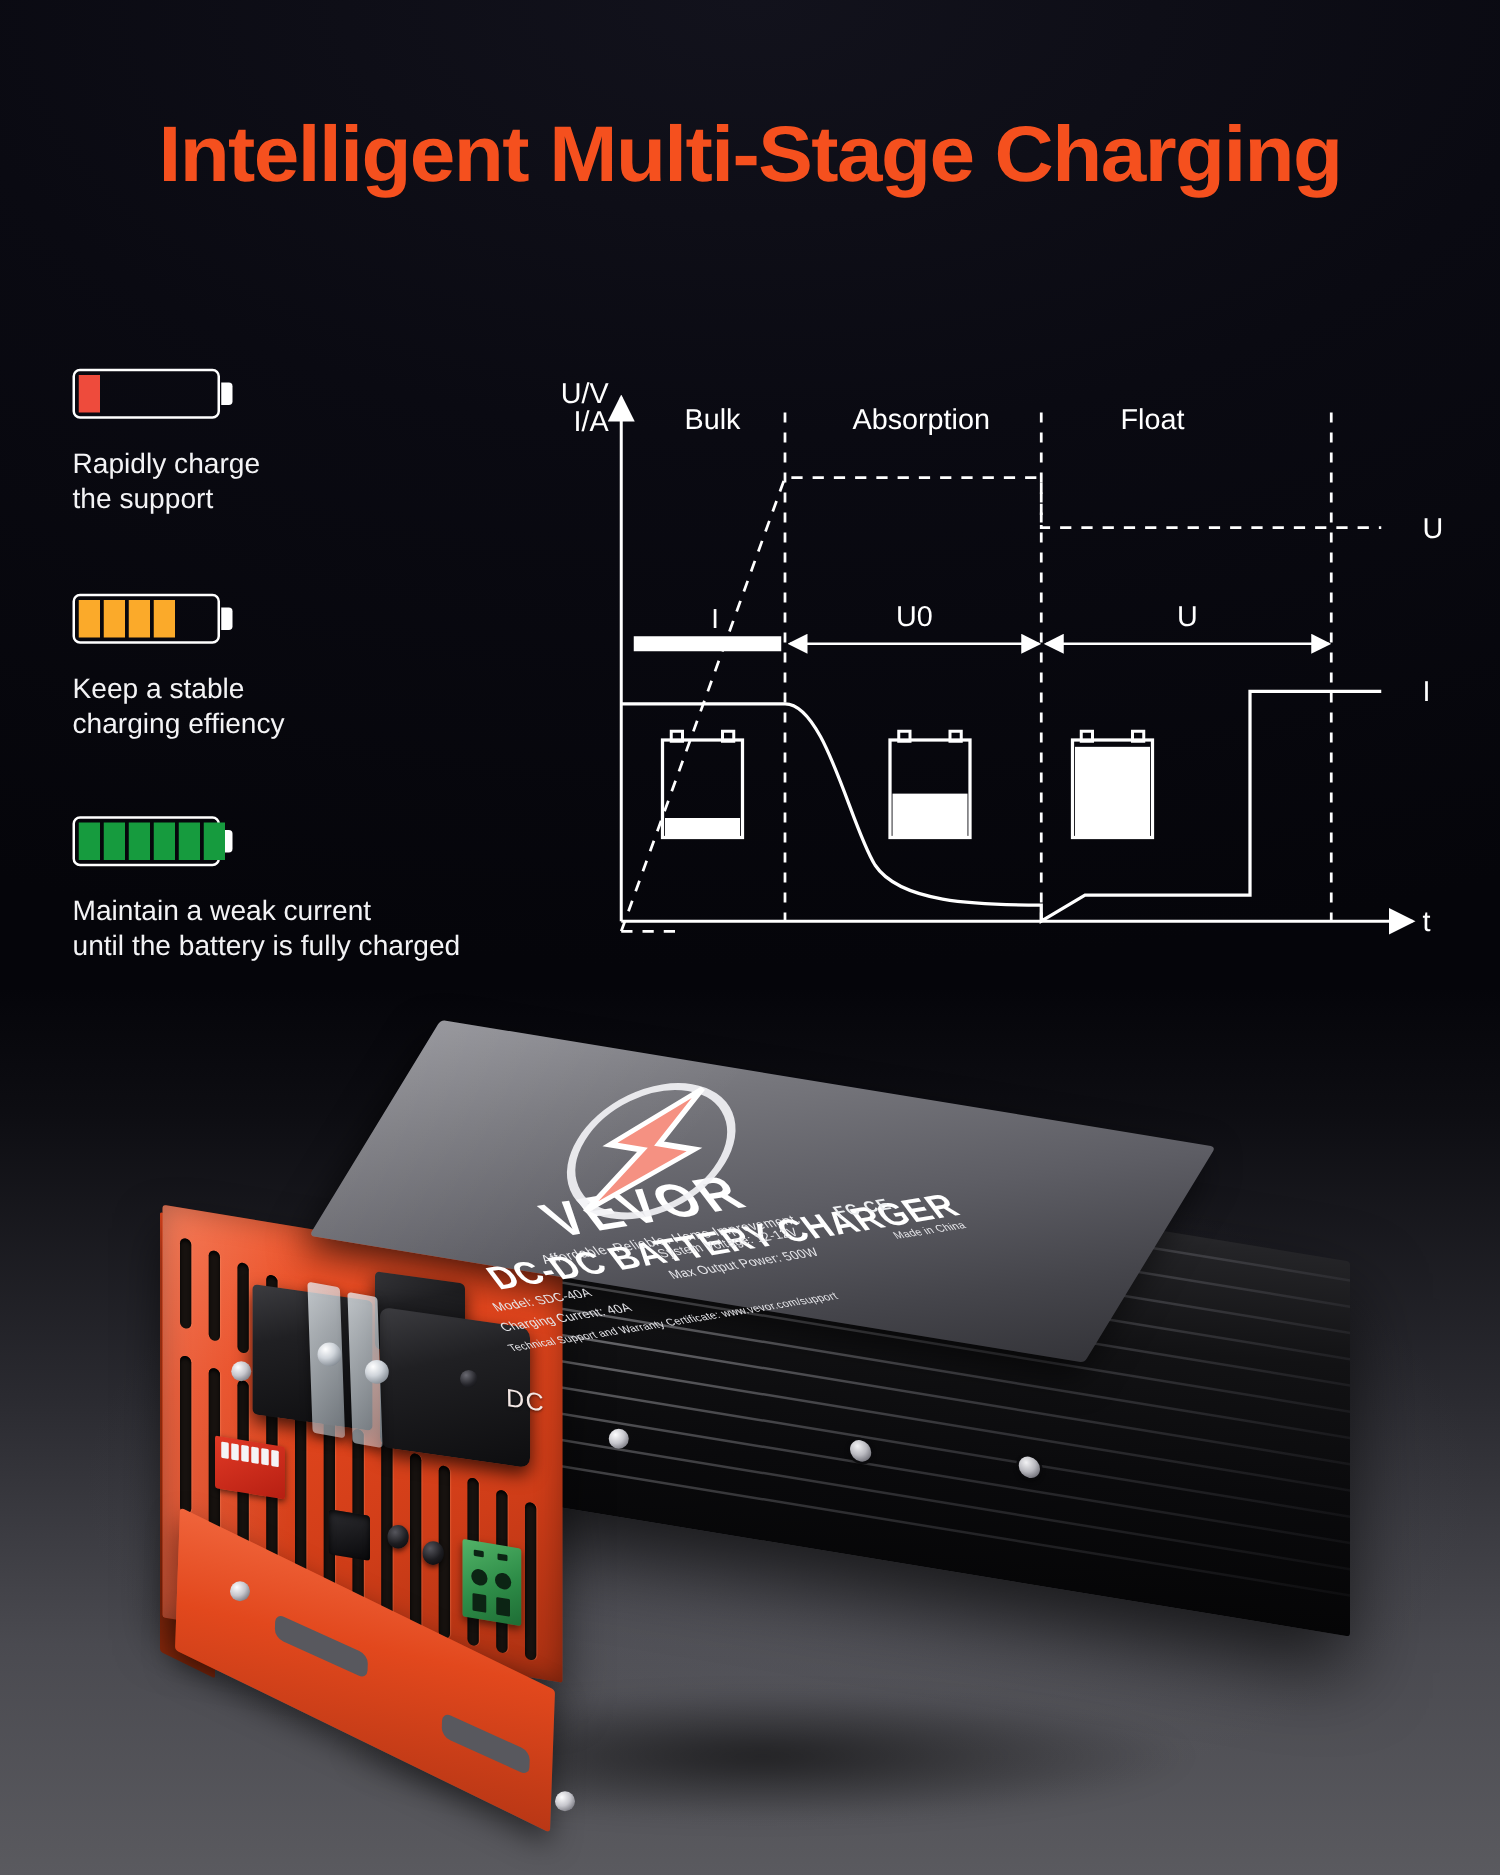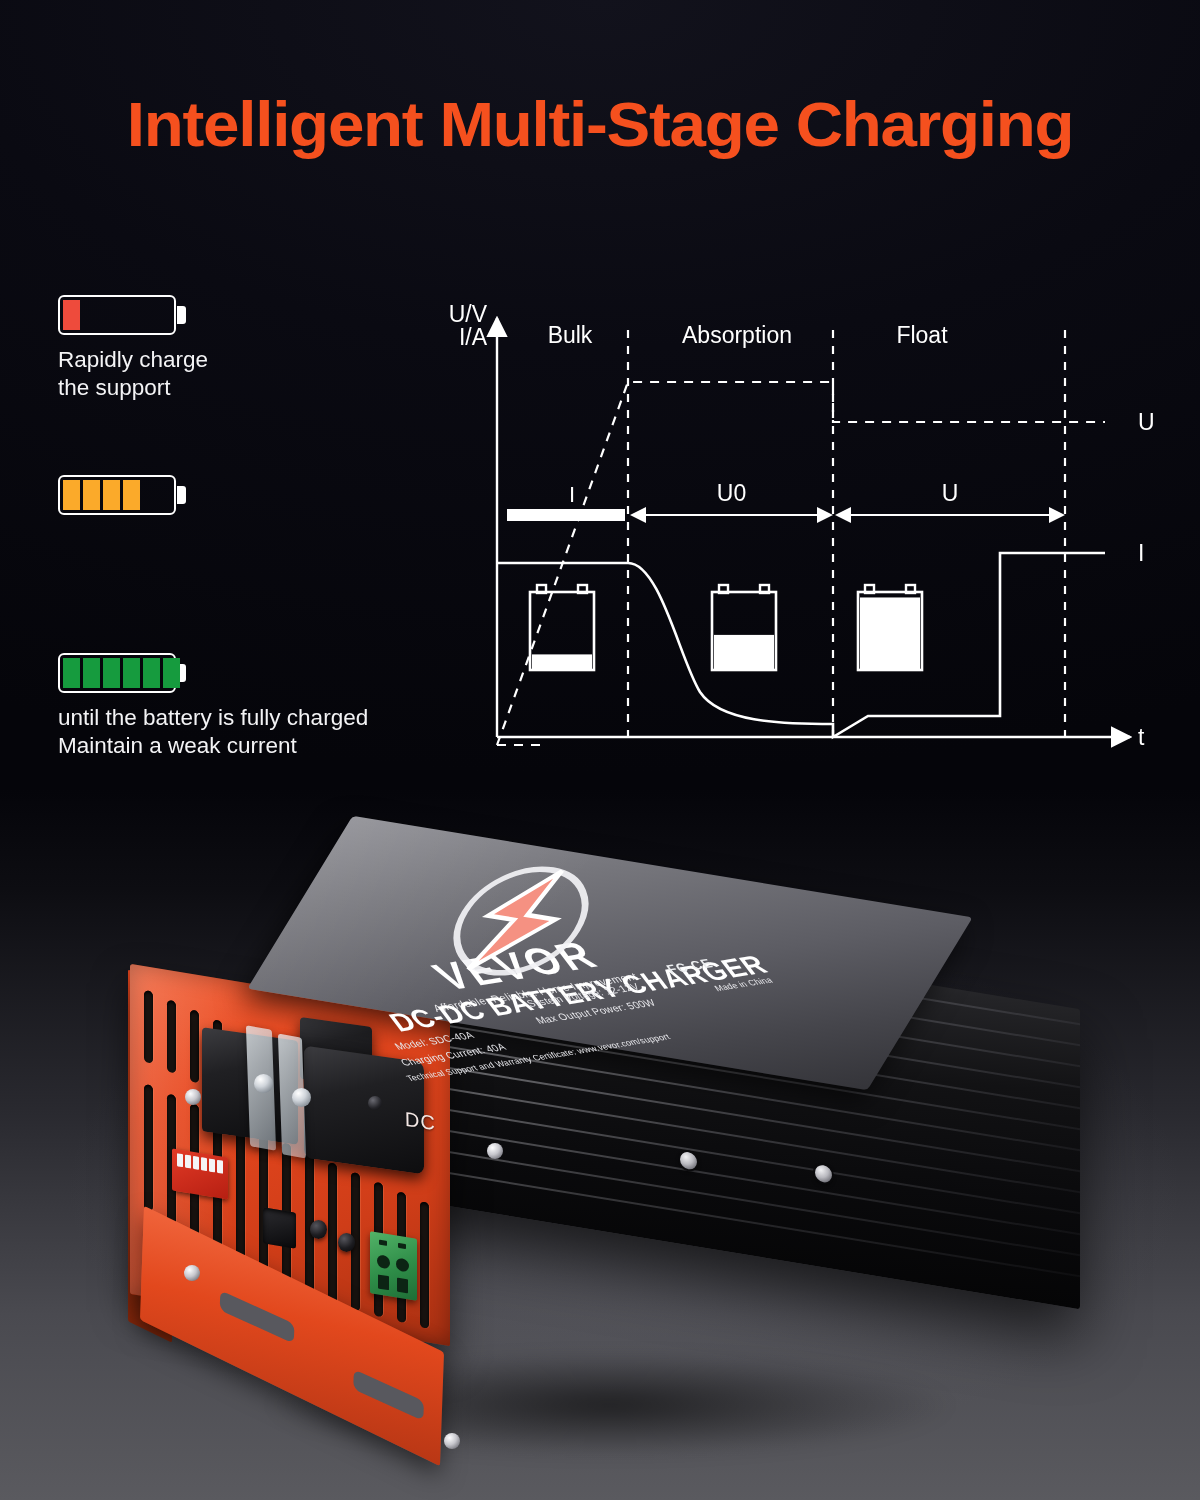--- a/index.html
+++ b/index.html
@@ -33,21 +33,21 @@
   
   .feature{position:absolute;left:58px;width:430px;}
   .f1{top:295px;} .f2{top:475px;} .f3{top:653px;}
   .batt{position:relative;width:128px;height:40px;}
   .batt .shell{position:absolute;left:0;top:0;width:118px;height:40px;
     border:2.6px solid #ffffff;border-radius:6px;box-sizing:border-box;background:transparent;}
   .batt .cap{position:absolute;left:119px;top:11px;width:9px;height:18px;
     background:#ffffff;border-radius:0 3px 3px 0;}
   .batt .bars{position:absolute;left:5px;top:5px;height:30px;display:flex;gap:3px;}
   .batt .bar{width:17px;height:30px;}
-  .feat-text{margin-top:11px;font-size:22.5px;line-height:28px;color:#f3f3f5;font-weight:400;}
+  .feat-text{margin-top:22px;font-size:22.5px;line-height:28px;color:#f3f3f5;font-weight:400;}
 
   
   #chart{position:absolute;left:420px;top:286px;width:760px;height:500px;}
 
   
   #product{position:absolute;left:0px;top:820px;width:1200px;height:680px;}
   .pnode{position:absolute;}
 
   
   .hs-body{left:380px;top:132px;width:700px;height:300px;
@@ -160,39 +160,41 @@
       <div class="shell"></div>
         <div class="cap"></div>
       <div class="bars" id="bars1">
           <div class="bar" style="background: rgb(251, 170, 42);"></div>
           <div class="bar" style="background: rgb(251, 170, 42);"></div>
           <div class="bar" style="background: rgb(251, 170, 42);"></div>
           <div class="bar" style="background: rgb(251, 170, 42);"></div>
         </div>
     </div>
     <div class="feat-text">
+      <div>Keep a stable</div>
+      <div>charging effiency</div>
     </div>
   </div>
 
   <div class="feature f3">
     <div class="batt">
       <div class="shell"></div>
         <div class="cap"></div>
       <div class="bars" id="bars2">
           <div class="bar" style="background: rgb(22, 155, 62);"></div>
           <div class="bar" style="background: rgb(22, 155, 62);"></div>
           <div class="bar" style="background: rgb(22, 155, 62);"></div>
           <div class="bar" style="background: rgb(22, 155, 62);"></div>
           <div class="bar" style="background: rgb(22, 155, 62);"></div>
           <div class="bar" style="background: rgb(22, 155, 62);"></div>
         </div>
     </div>
     <div class="feat-text">
+      <div>Maintain a weak current</div>
       <div>until the battery is fully charged</div>
-      <div>Maintain a weak current</div>
     </div>
   </div>
 
   <svg id="chart" viewBox="420 286 760 500">
     <g id="chart-layer">
         <defs>
           <marker id="ah" markerWidth="9" markerHeight="9" refX="8" refY="4.5" orient="auto">
             <path d="M0,0 L9,4.5 L0,9 z" fill="#FFFFFF"></path>
           </marker>
           <marker id="ah2" markerWidth="8" markerHeight="8" refX="7" refY="4" orient="auto">

